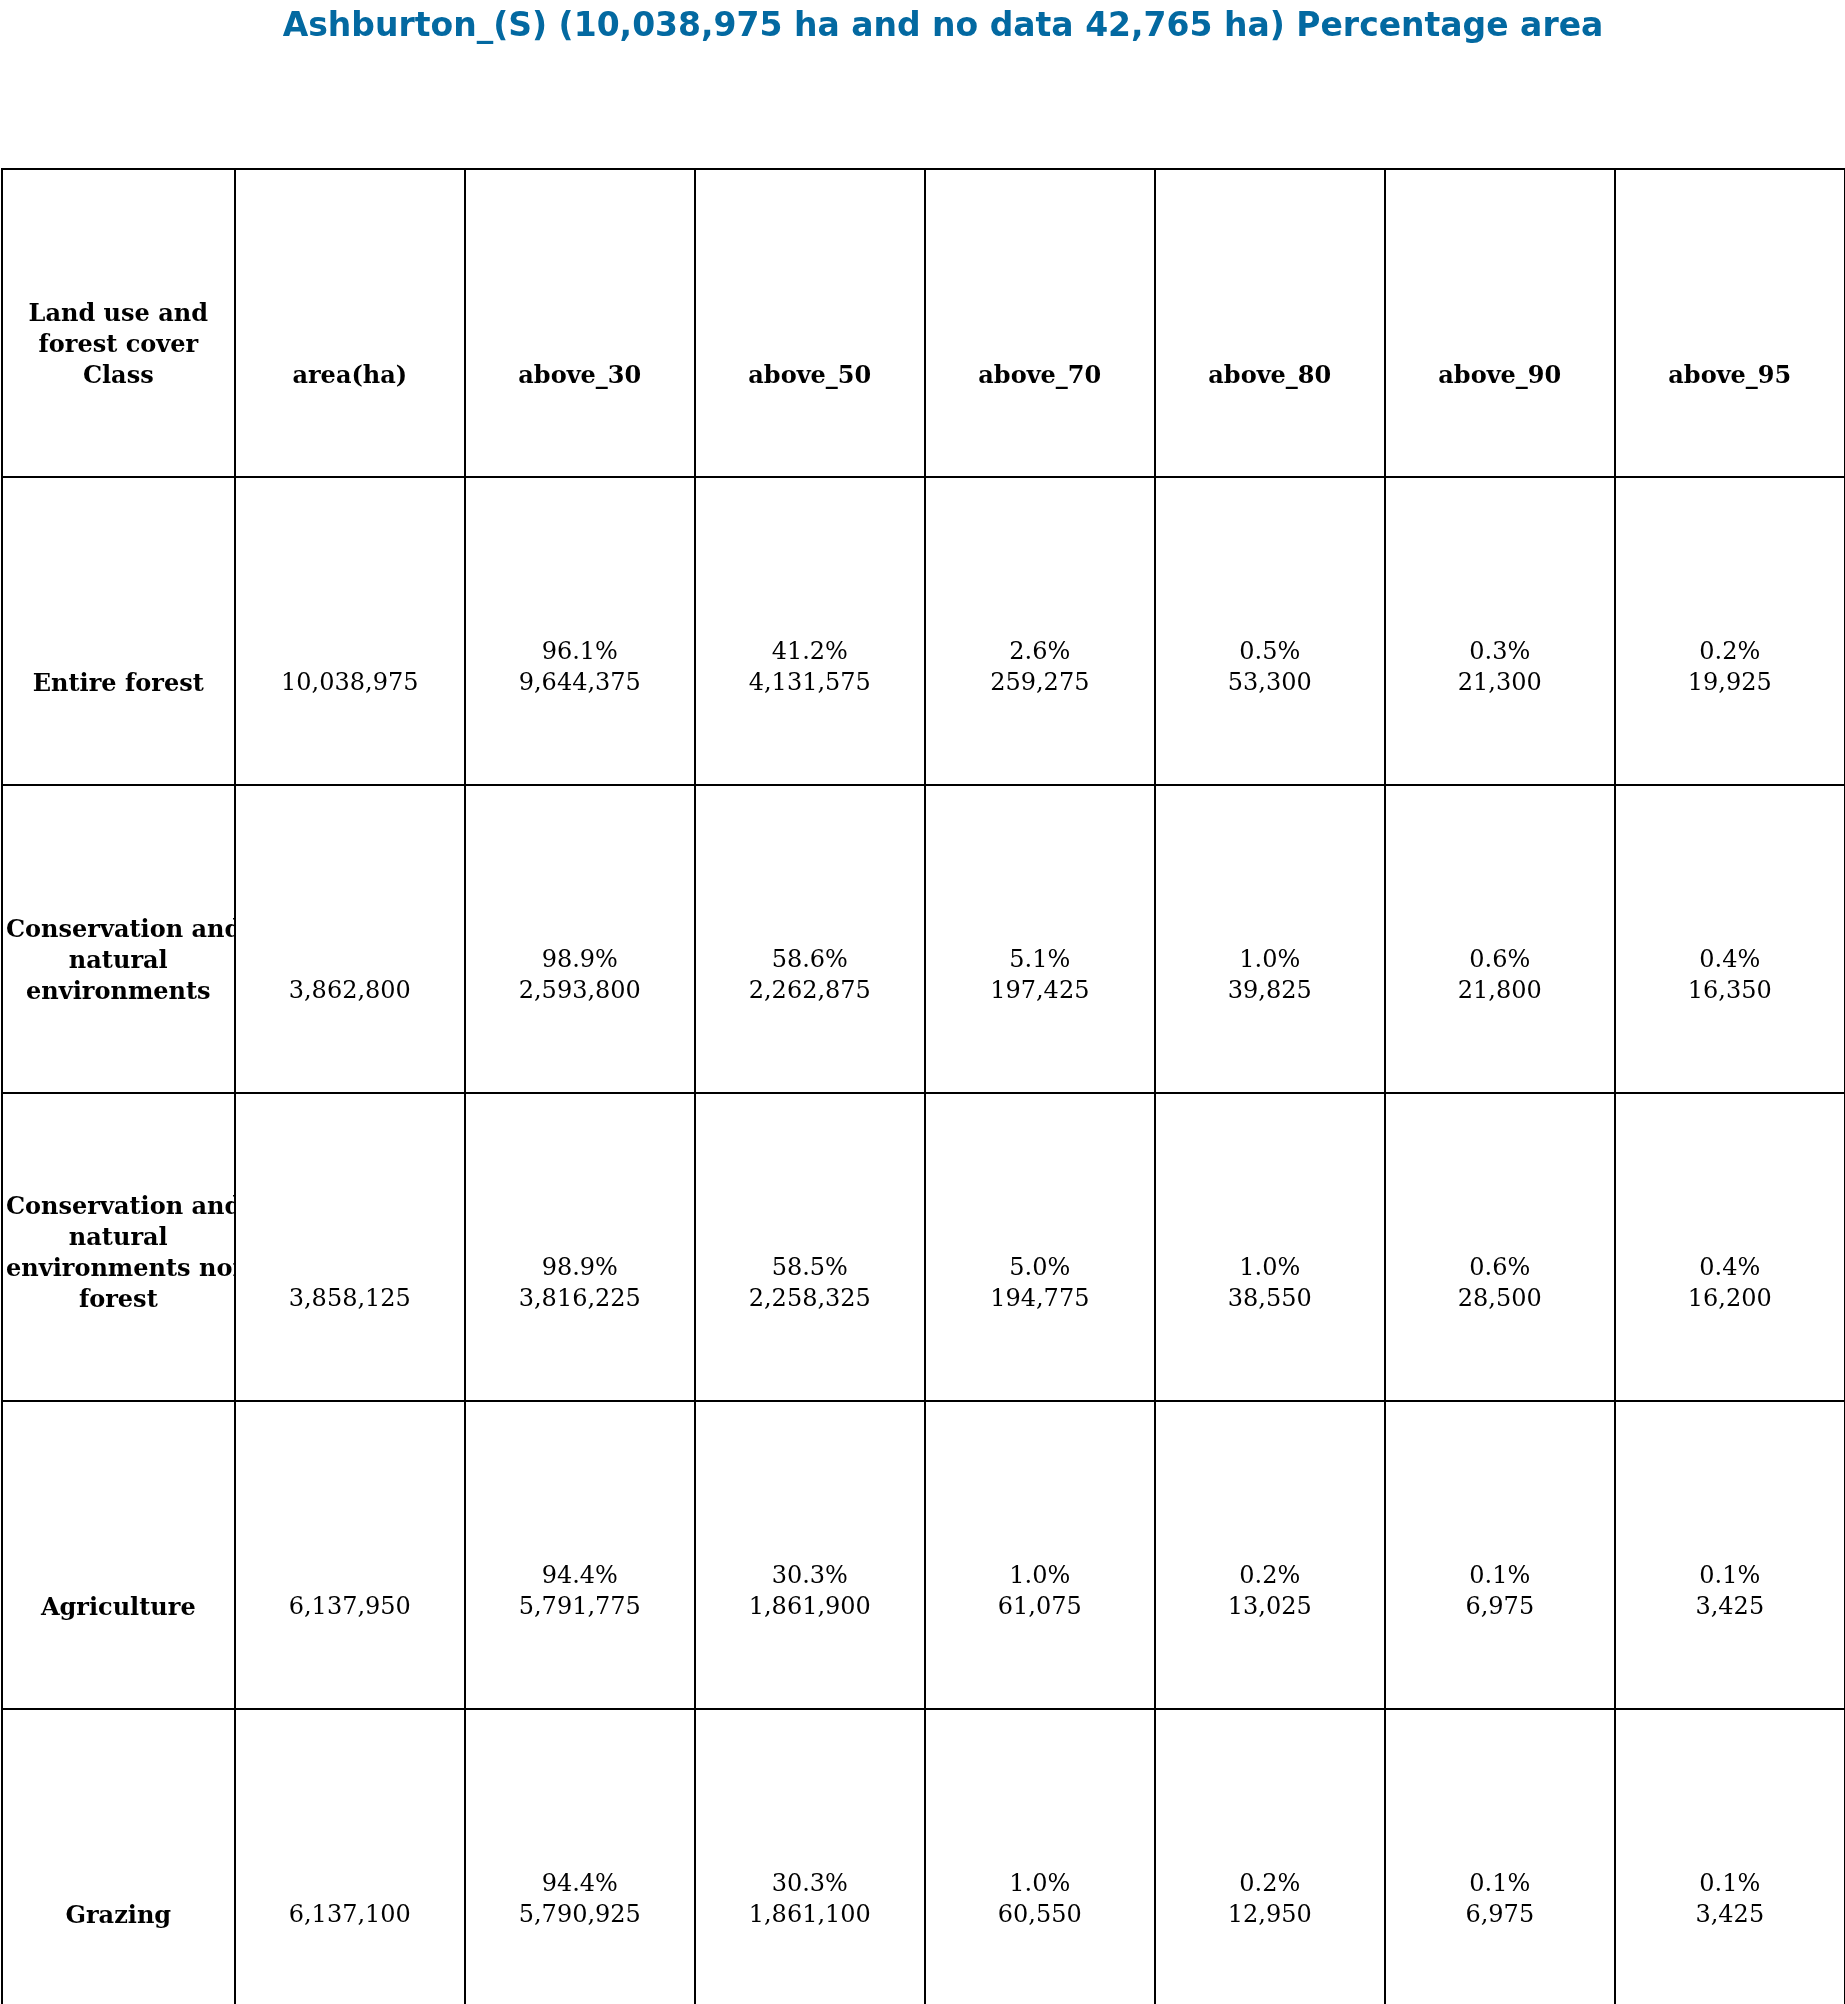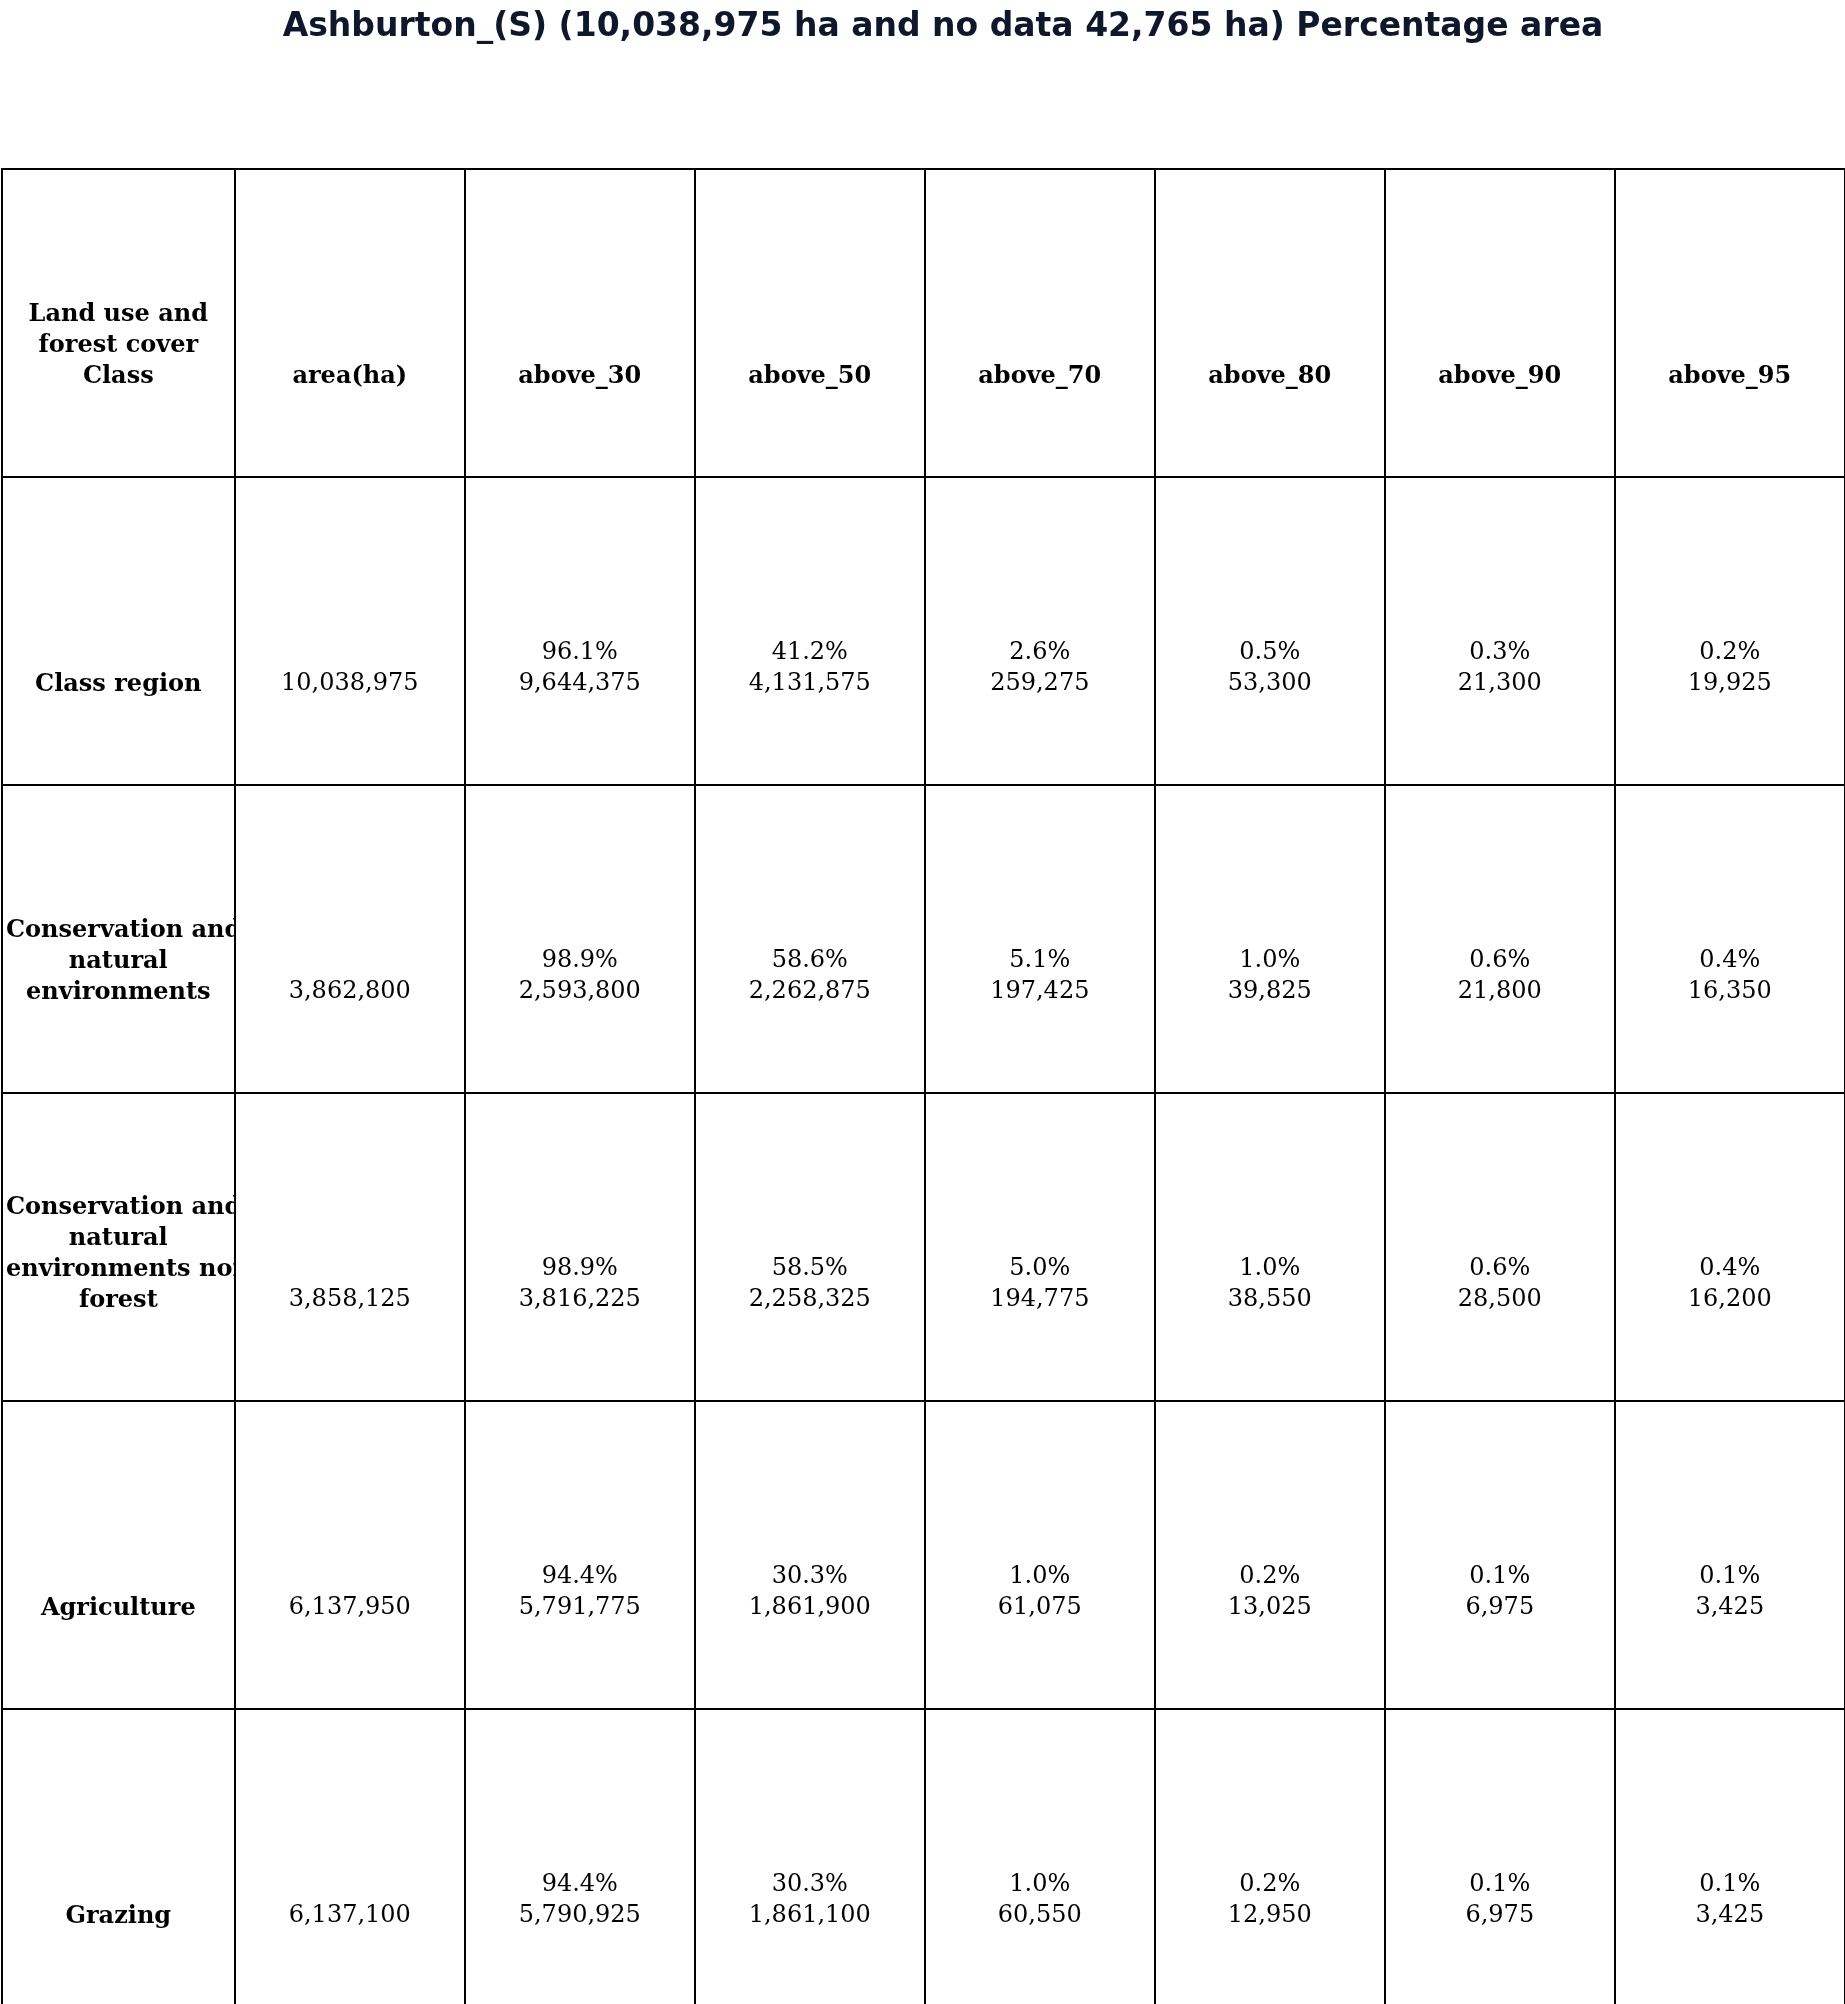--- a/index.html
+++ b/index.html
@@ -2,21 +2,21 @@
 <html style="font-size:6.4px"><head>
 <meta charset="utf-8">
 <style>
   html,body{margin:0;padding:0;background:#ffffff;}
   .page{position:relative;width:1846px;height:2533px;background:#ffffff;overflow:hidden;
         font-family:"DejaVu Serif","Liberation Serif",serif;color:#000;}
 
   
   .title{position:absolute;top:4px;left:0;right:0;text-align:center;
          font-family:"DejaVu Sans","Liberation Sans",sans-serif;
-         font-weight:bold;font-size:33px;line-height:41px;color:#0f172a;padding-left:40px;}
+         font-weight:bold;font-size:33px;line-height:41px;color:#0369a1;padding-left:40px;}
 
   
   table.tbl{position:absolute;left:0.8px;top:168px;width:1844px;
             border-collapse:collapse;table-layout:fixed;
             font-family:"DejaVu Serif","Liberation Serif",serif;}
   table.tbl,.tbl th,.tbl td{border:2px solid #000;}
   .tbl th,.tbl td{padding:0;position:relative;background:#fff;vertical-align:top;}
   col.c0{width:233px;} col.cn{width:230px;}
   tr.hdr th{height:306px;}
   tr.r th, tr.r td{height:306px;border-radius:14px;}
@@ -87,21 +87,21 @@
       <th>
             <div class="cb">
               <div class="ln">above_95</div>
             </div>
           </th>
     </tr>
 
     <tr class="r">
       <th>
             <div class="cb">
-        <div class="ln">Class region</div>
+        <div class="ln">Entire forest</div>
       </div>
           </th>
       <td>
             <div class="cb">
               <div class="ln">10,038,975</div>
             </div>
           </td>
       <td>
             <div class="cb">
               <div class="ln">96.1%</div>

